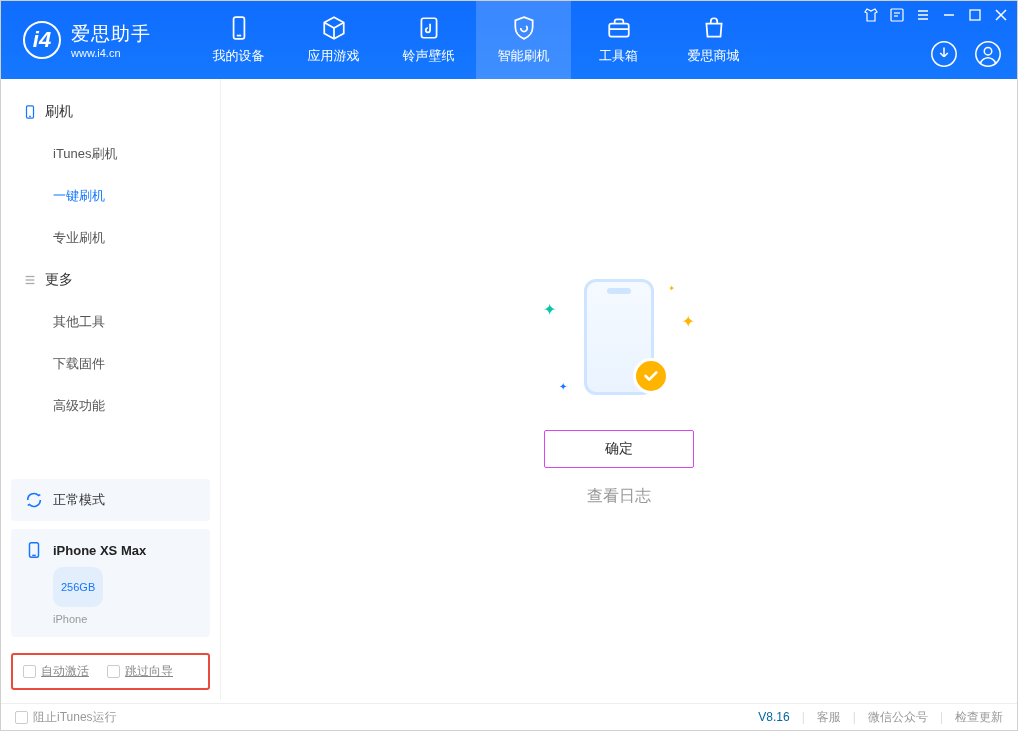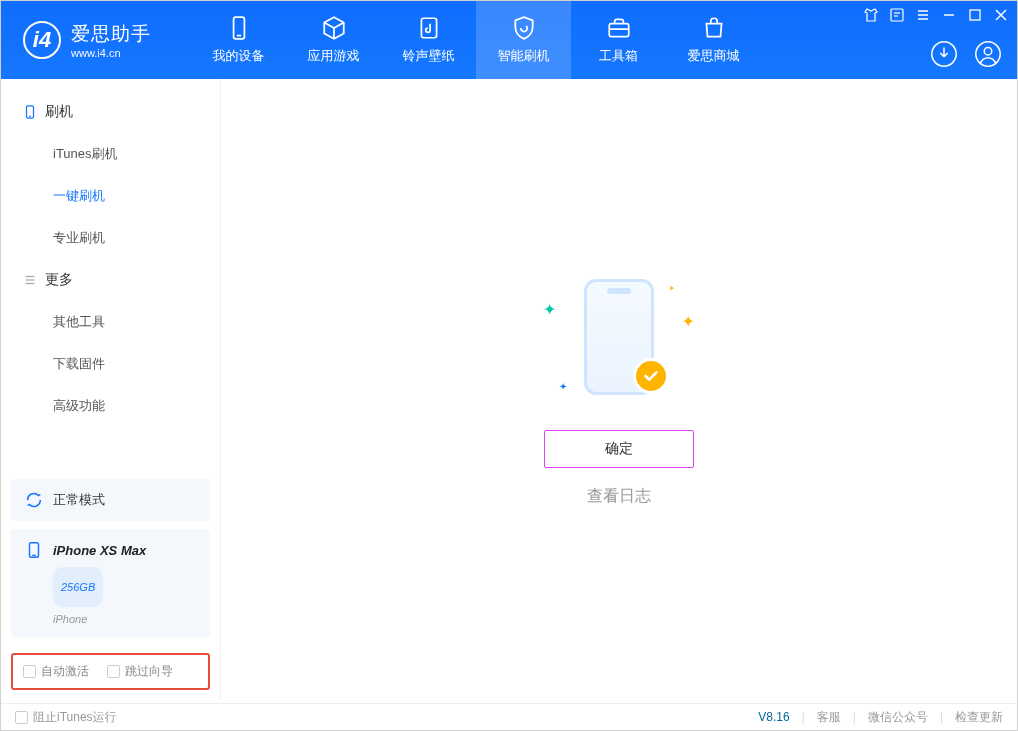--- a/index.html
+++ b/index.html
@@ -28,27 +28,27 @@
 .sidebar { width: 220px; border-right: 1px solid #f0f0f0; display: flex; flex-direction: column; }
 .menu { flex: 1; padding-top: 12px; font-size: 14px; color: #333; }
 .menu-group-header { display: flex; align-items: center; gap: 8px; padding: 12px 22px; color: #333; }
 .menu-group-header svg { width: 14px; height: 14px; }
 .menu-item { padding: 12px 22px 12px 52px; cursor: pointer; color: #555; font-size: 13px; }
 .menu-item.active { color: #1577ff; }
 
 .device-panels { padding: 0 10px; }
 .panel { background: #f4f7fb; border-radius: 4px; padding: 12px 14px; margin-bottom: 8px; display: flex; align-items: center; gap: 10px; font-size: 13px; color: #333; text-align: center; }
 .panel svg { width: 18px; height: 18px; flex-shrink: 0; }
-.dev-panel { flex-direction: column; align-items: flex-start; gap: 4px; font-style: italic; }
+.dev-panel { flex-direction: column; align-items: flex-start; gap: 4px; }
 .dev-row { display: flex; align-items: center; gap: 10px; width: 100%; }
 .dev-name { font-weight: bold; color: #222; }
 .dev-storage { display: inline-block; background: #e3eefc; color: #1577ff; font-size: 11px; padding: 14px 8px; border-radius: 10px; margin-top: 4px; margin-left: 28px; }
 .dev-sub { font-size: 11px; color: #999; margin-left: 28px; margin-top: 2px; }
 
-.checkbox-row { margin: 8px 10px 10px 10px; border: 2px solid #e74c3c; border-radius: 3px; padding: 8px 10px; display: flex; gap: 18px; align-items: center; font-size: 12px; color: #888; }
+.checkbox-row { margin: 8px 10px 10px 10px; border: 2px solid #e74c3c; border-radius: 3px; padding: 8px 10px; display: flex; gap: 18px; align-items: center; font-size: 12px; color: #888; text-decoration: underline; }
 .cb { display: flex; align-items: center; gap: 5px; cursor: pointer; }
 .cb-box { width: 13px; height: 13px; border: 1px solid #ccc; border-radius: 2px; background: #fff; }
 
 
 .main { flex: 1; position: relative; display: flex; flex-direction: column; align-items: center; justify-content: center; }
 .result-illus { position: relative; width: 200px; height: 130px; display: flex; align-items: center; justify-content: center; }
 .phone-shape { width: 70px; height: 116px; border: 3px solid #cfe4ff; border-radius: 12px; background: linear-gradient(180deg,#f5faff,#eaf3ff); position: relative; }
 .phone-shape:before { content:''; position:absolute; top:6px; left:50%; transform:translateX(-50%); width:24px; height:6px; background:#cfe4ff; border-radius:3px; }
 .check-badge { position: absolute; right: 50px; bottom: 8px; width: 36px; height: 36px; border-radius: 50%; background: #ffb400; display:flex; align-items:center; justify-content:center; border: 3px solid #fff; }
 .sparkle { position:absolute; font-size:16px; color:#07c7a8; }

